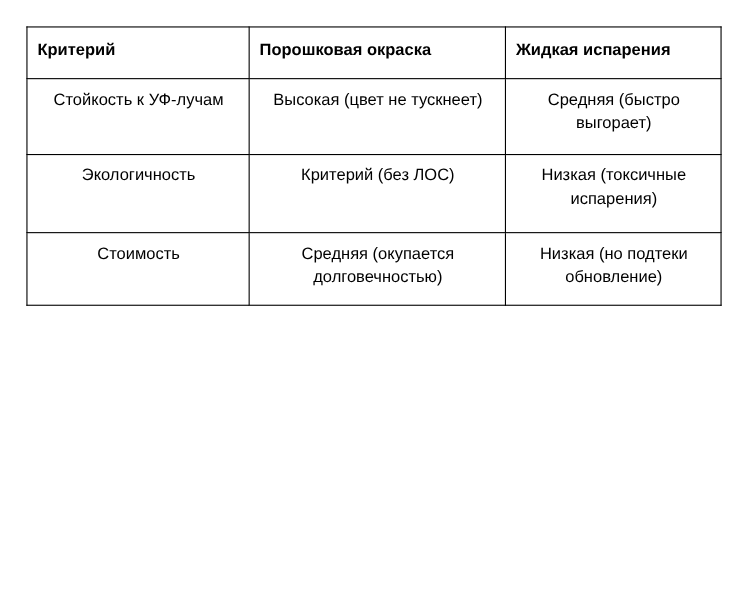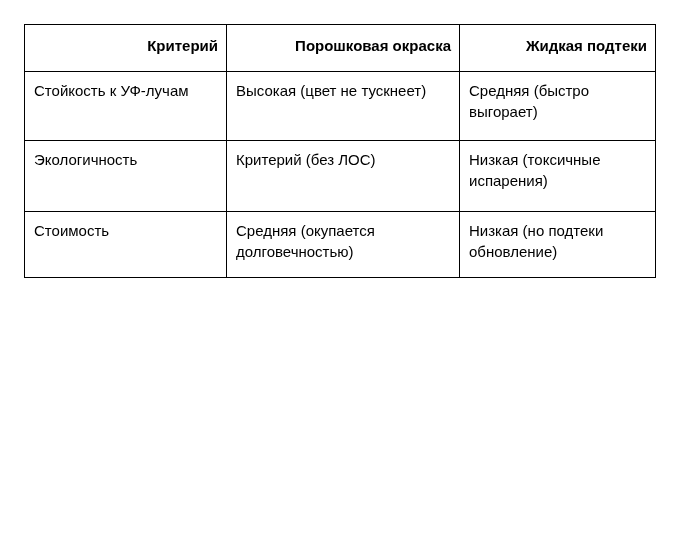--- a/index.html
+++ b/index.html
@@ -27,42 +27,42 @@
     border: 1.5px solid #000000;
     vertical-align: top;
     padding: 8px 8px 6px 9px;
     font-size: 15px;
     line-height: 21px;
     white-space: pre-wrap;
     overflow: hidden;
   }
   table.compare th {
     font-weight: bold;
-    text-align: right;
+    text-align: left;
     padding-top: 10px;
   }
   table.compare td {
     font-weight: normal;
-    text-align: left;
+    text-align: center;
   }
 </style>
 </head>
 <body>
 
 <table class="compare">
   <colgroup>
     <col style="width:202px">
     <col style="width:233px">
     <col style="width:196px">
   </colgroup>
   <thead>
     <tr style="height:47px">
       <th>Критерий</th>
       <th>Порошковая окраска</th>
-      <th>Жидкая подтеки</th>
+      <th>Жидкая испарения</th>
     </tr>
   </thead>
   <tbody>
     <tr style="height:69px">
       <td>Стойкость к УФ-лучам</td>
       <td>Высокая (цвет не тускнеет)</td>
       <td>Средняя (быстро
 выгорает)</td>
     </tr>
     <tr style="height:71px">

